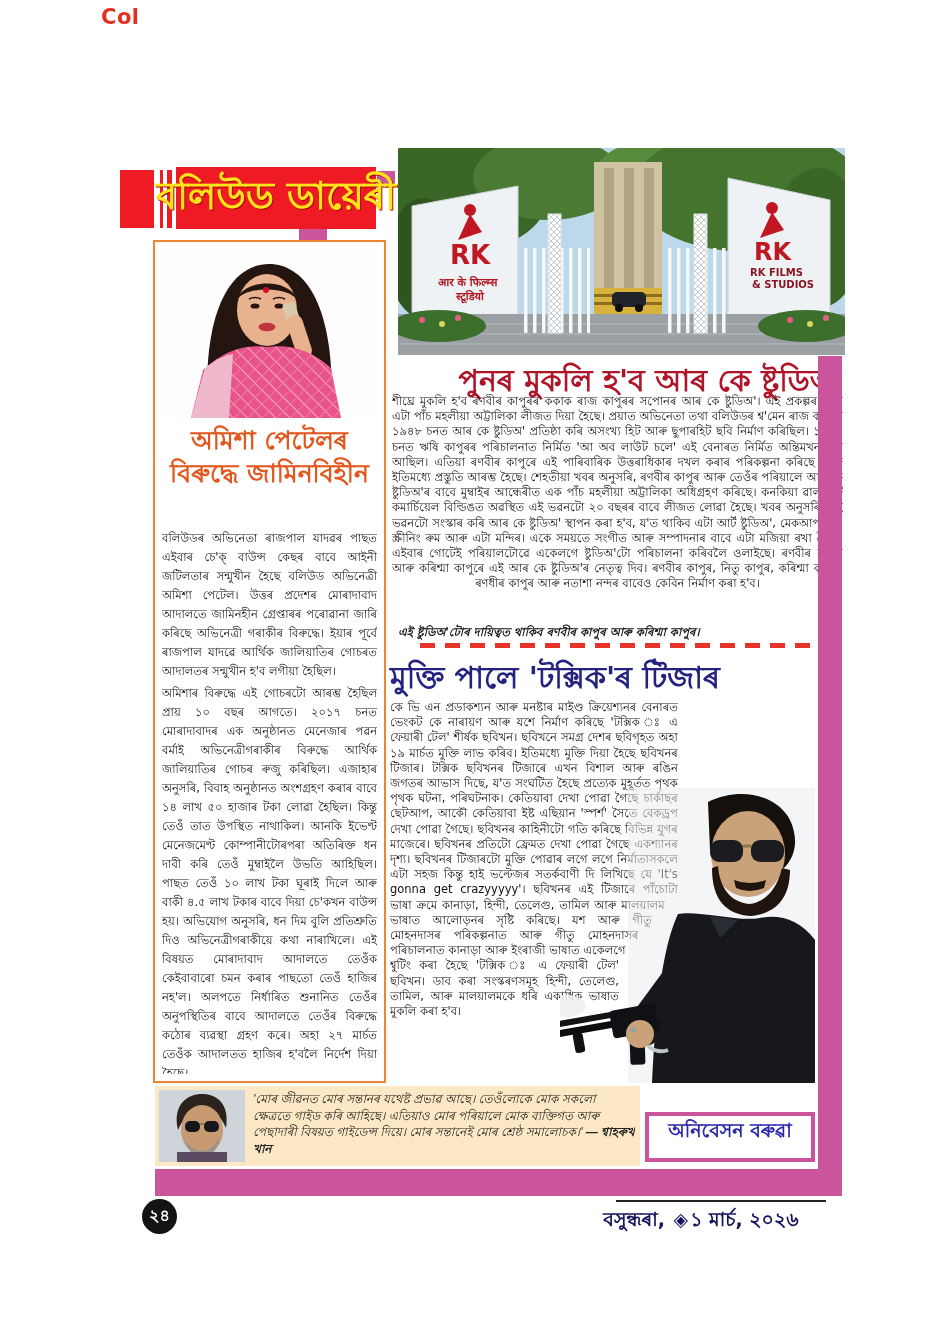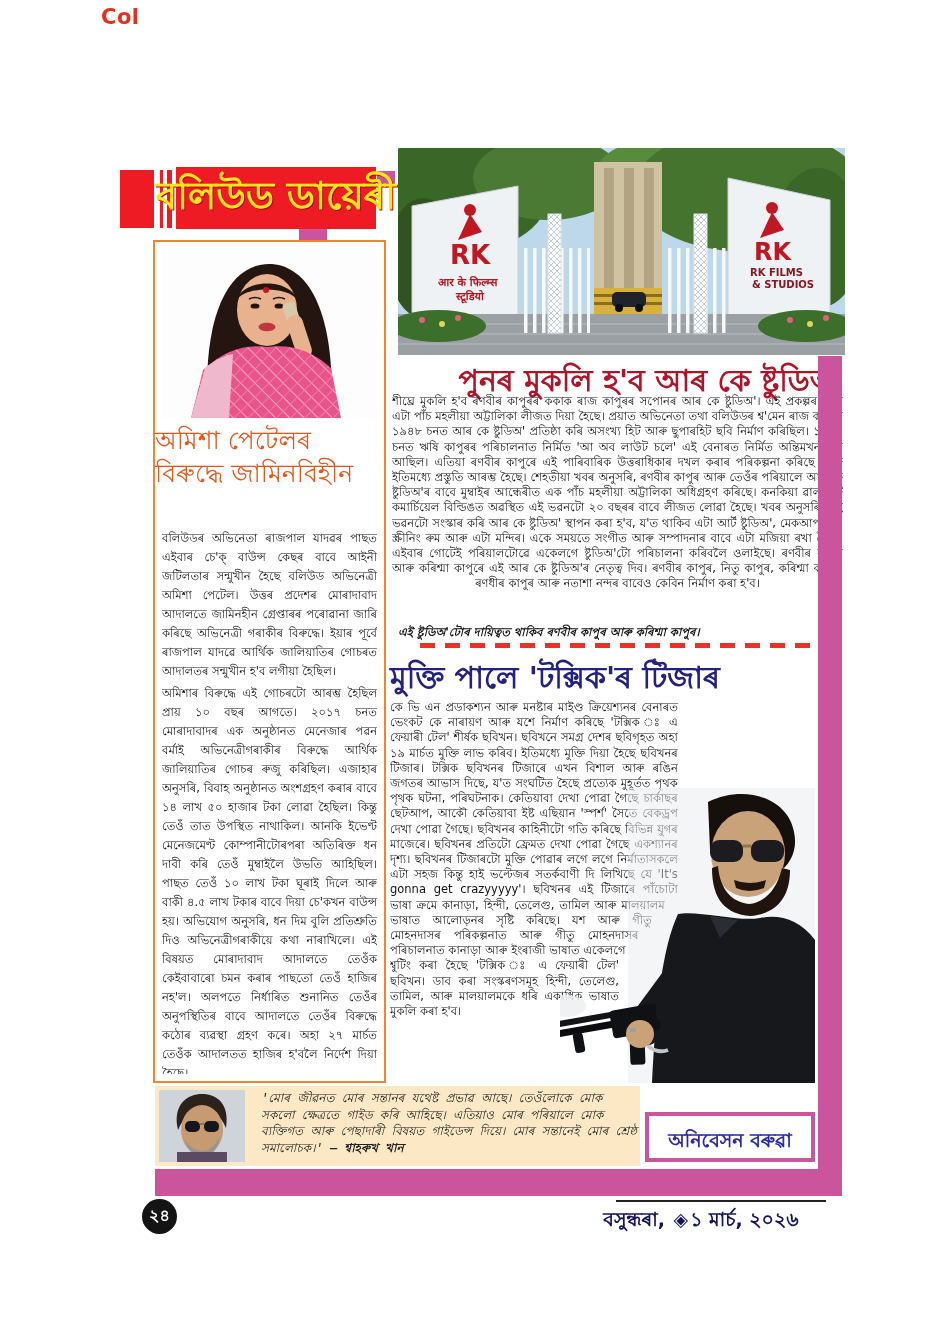--- a/index.html
+++ b/index.html
@@ -12,46 +12,46 @@
   .hdr-square{left:120px;top:170px;width:34px;height:58px;background:#ee1b24;}
   .hdr-line1{left:160px;top:170px;width:3px;height:58px;background:#ee1b24;}
   .hdr-line2{left:167px;top:170px;width:5px;height:58px;background:#ee1b24;}
   .hdr-band{left:176px;top:167px;width:200px;height:62px;background:#ee1b24;display:flex;align-items:center;justify-content:center;}
   .hdr-band span{color:#ffe41c;font-size:38px;font-weight:bold;text-shadow:1px 1px 0 #a00;white-space:nowrap;}
   .hdr-magenta-a{left:377px;top:171px;width:18px;height:16px;background:#ca559d;}
   .hdr-magenta-b{left:299px;top:229px;width:28px;height:13px;background:#ca559d;}
   
   .left-box{left:153px;top:240px;width:233px;height:843px;border:2px solid #ef8435;background:#fff;box-sizing:border-box;}
   .amisha-photo{left:8px;top:6px;width:213px;height:170px;overflow:hidden;background:#fdfdfd;}
-  .left-headline{left:0;top:182px;width:229px;text-align:left;color:#e2571d;font-size:25px;font-weight:normal;line-height:33px;}
+  .left-headline{left:0;top:182px;width:229px;text-align:center;color:#e2571d;font-size:25px;font-weight:bold;line-height:33px;}
   .left-body{left:7px;top:287px;width:215px;height:545px;overflow:hidden;font-size:11.5px;line-height:19px;text-align:justify;color:#111;}
   .left-body p{margin:0 0 3px 0;}
   
   .rk-photo{left:398px;top:148px;width:447px;height:215px;overflow:hidden;}
   .rk-headline{left:398px;top:357px;width:447px;text-align:right;color:#b01428;font-size:30px;font-weight:bold;}
   .rk-body{left:392px;top:394px;width:451px;height:228px;overflow:hidden;font-size:11.5px;line-height:15.2px;text-align:justify;text-align-last:center;color:#111;}
   .rk-highlight{left:398px;top:624px;width:447px;font-size:11.5px;font-weight:bold;color:#111;white-space:nowrap;overflow:hidden;font-style:italic;}
   .rk-dashes{left:420px;top:643px;width:423px;height:5px;
              background:repeating-linear-gradient(90deg,#e63329 0 15px,transparent 15px 25px);}
   
   .toxic-headline{left:390px;top:654px;width:440px;color:#232280;font-size:30px;font-weight:bold;white-space:nowrap;}
   .toxic-body{left:390px;top:700px;width:425px;height:383px;overflow:hidden;font-size:11.5px;line-height:15.2px;text-align:justify;color:#111;}
   .toxic-photo-float{float:right;width:190px;height:292px;margin-top:88px;margin-left:6px;
                      shape-outside:polygon(30% 0,100% 0,100% 100%,0 100%,0 70%,30% 52%);}
   .toxic-photo-svg{position:absolute;left:560px;top:788px;width:255px;height:295px;pointer-events:none;}
   
   .quote-box{left:155px;top:1086px;width:485px;height:80px;background:#fce8c4;}
   .srk-photo{left:4px;top:4px;width:86px;height:72px;overflow:hidden;}
   .quote-text{left:98px;top:5px;width:382px;height:70px;overflow:hidden;
-              font-family:Liberation Mono, monospace;font-style:italic;
-              font-size:12px;line-height:16.5px;color:#222;margin-left:8px;}
+              font-family:Liberation Sans, sans-serif;font-style:italic;
+              font-size:12px;line-height:16.5px;color:#222;}
   .quote-text b{font-style:italic;}
   
   .byline-box{left:645px;top:1112px;width:170px;height:50px;background:#fff;border:4px solid #ca559d;box-sizing:border-box;
-              display:flex;align-items:flex-end;justify-content:center;}
+              display:flex;align-items:flex-start;justify-content:center;}
   .byline-box span{color:#2a2aa8;font-size:19px;font-weight:bold;white-space:nowrap;}
   .right-bar{left:818px;top:356px;width:24px;height:813px;background:#ca559d;}
   .bottom-bar{left:155px;top:1169px;width:687px;height:27px;background:#ca559d;}
   
   .page-badge{left:142px;top:1199px;width:35px;height:35px;background:#141414;border-radius:50%;
               color:#fff;font-size:16px;font-weight:bold;display:flex;align-items:center;justify-content:center;}
   .footer-rule{left:616px;top:1200px;width:210px;height:2px;background:#222;}
   .footer-text{left:576px;top:1205px;width:250px;text-align:center;color:#15155e;font-size:19px;font-weight:bold;white-space:nowrap;}
   .footer-text .orn{padding:0 2px;}
 </style>

